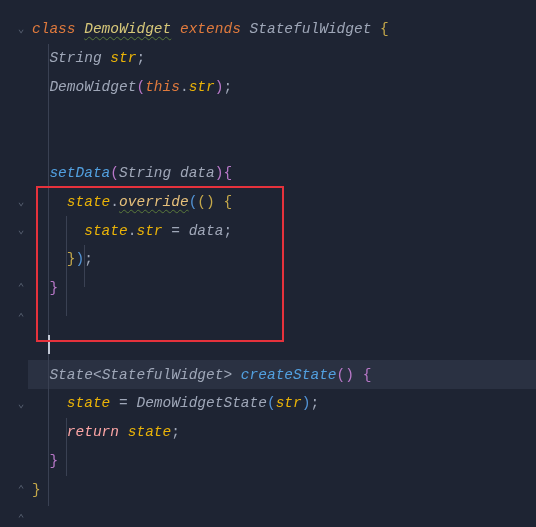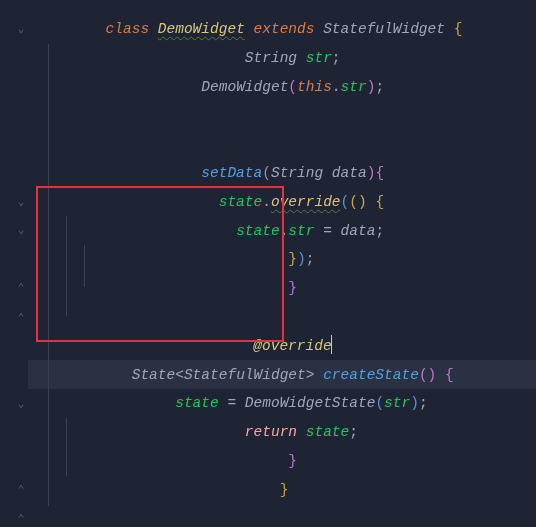--- a/index.html
+++ b/index.html
@@ -27,21 +27,20 @@
   }
   .code-area {
     flex: 1;
     position: relative;
     padding-left: 4px;
   }
   .line {
     height: 28.8px;
     white-space: pre;
     position: relative;
-    text-align: center;
   }
   .fold-icon {
     position: absolute;
     left: 15px;
     width: 12px;
     height: 28.8px;
     display: flex;
     align-items: center;
     justify-content: center;
     font-style: normal;
@@ -87,21 +86,21 @@
   .kw-class   { color: #e07a3d; }
   .kw-extends { color: #e07a3d; }
   .kw-return  { color: #fca5a5; }
   .type       { color: #9fa7b8; font-style: italic; }
   .class-name { color: #d7c87a; font-style: italic; }
   .punct      { color: #9fa7b8; font-style: normal; }
   .brace-y    { color: #c5a84a; font-style: normal; }
   .brace-p    { color: #b978c9; font-style: normal; }
   .brace-b    { color: #5394d6; font-style: normal; }
   .ident      { color: #a0a7b8; }
-  .field      { color: #22c55e; font-family: Liberation Mono, monospace; }
+  .field      { color: #eab308; font-family: Liberation Mono, monospace; }
   .this-kw    { color: #e07a3d; }
   .method     { color: #e6c07b; }
   .method-b   { color: #52a0e0; }
   .param      { color: #a0a7b8; }
   .op         { color: #9fa7b8; font-style: normal; }
   .annotation { color: #d7c87a; }
   .underline-warn {
     text-decoration: underline wavy #5a7a3a;
     text-decoration-thickness: 1px;
     text-underline-offset: 3px;
@@ -153,21 +152,21 @@
     <div class="line content">    <span class="field">state</span><span class="punct">.</span><span class="method underline-warn">override</span><span class="brace-b">(</span><span class="brace-y">(</span><span class="brace-y">)</span> <span class="brace-y">{</span></div>
 
     <div class="line content">      <span class="field">state</span><span class="punct">.</span><span class="field">str</span> <span class="op">=</span> <span class="ident">data</span><span class="punct">;</span></div>
 
     <div class="line content">    <span class="brace-y">}</span><span class="brace-b">)</span><span class="punct">;</span></div>
 
     <div class="line content">  <span class="brace-p">}</span></div>
 
     <div class="line content"></div>
 
-    <div class="line content">  <span class="annotation">@override</span><span class="caret"></span></div>
+    <div class="line content">  <span class="caret"></span></div>
 
     <div class="line content">  <span class="type">State</span><span class="punct">&lt;</span><span class="type">StatefulWidget</span><span class="punct">&gt;</span> <span class="method-b">createState</span><span class="brace-p">(</span><span class="brace-p">)</span> <span class="brace-p">{</span></div>
 
     <div class="line content">    <span class="field">state</span> <span class="op">=</span> <span class="type">DemoWidgetState</span><span class="brace-b">(</span><span class="field">str</span><span class="brace-b">)</span><span class="punct">;</span></div>
 
     <div class="line content">    <span class="kw-return">return</span> <span class="field">state</span><span class="punct">;</span></div>
 
     <div class="line content">  <span class="brace-p">}</span></div>
 
     <div class="line content"><span class="brace-y">}</span></div>

